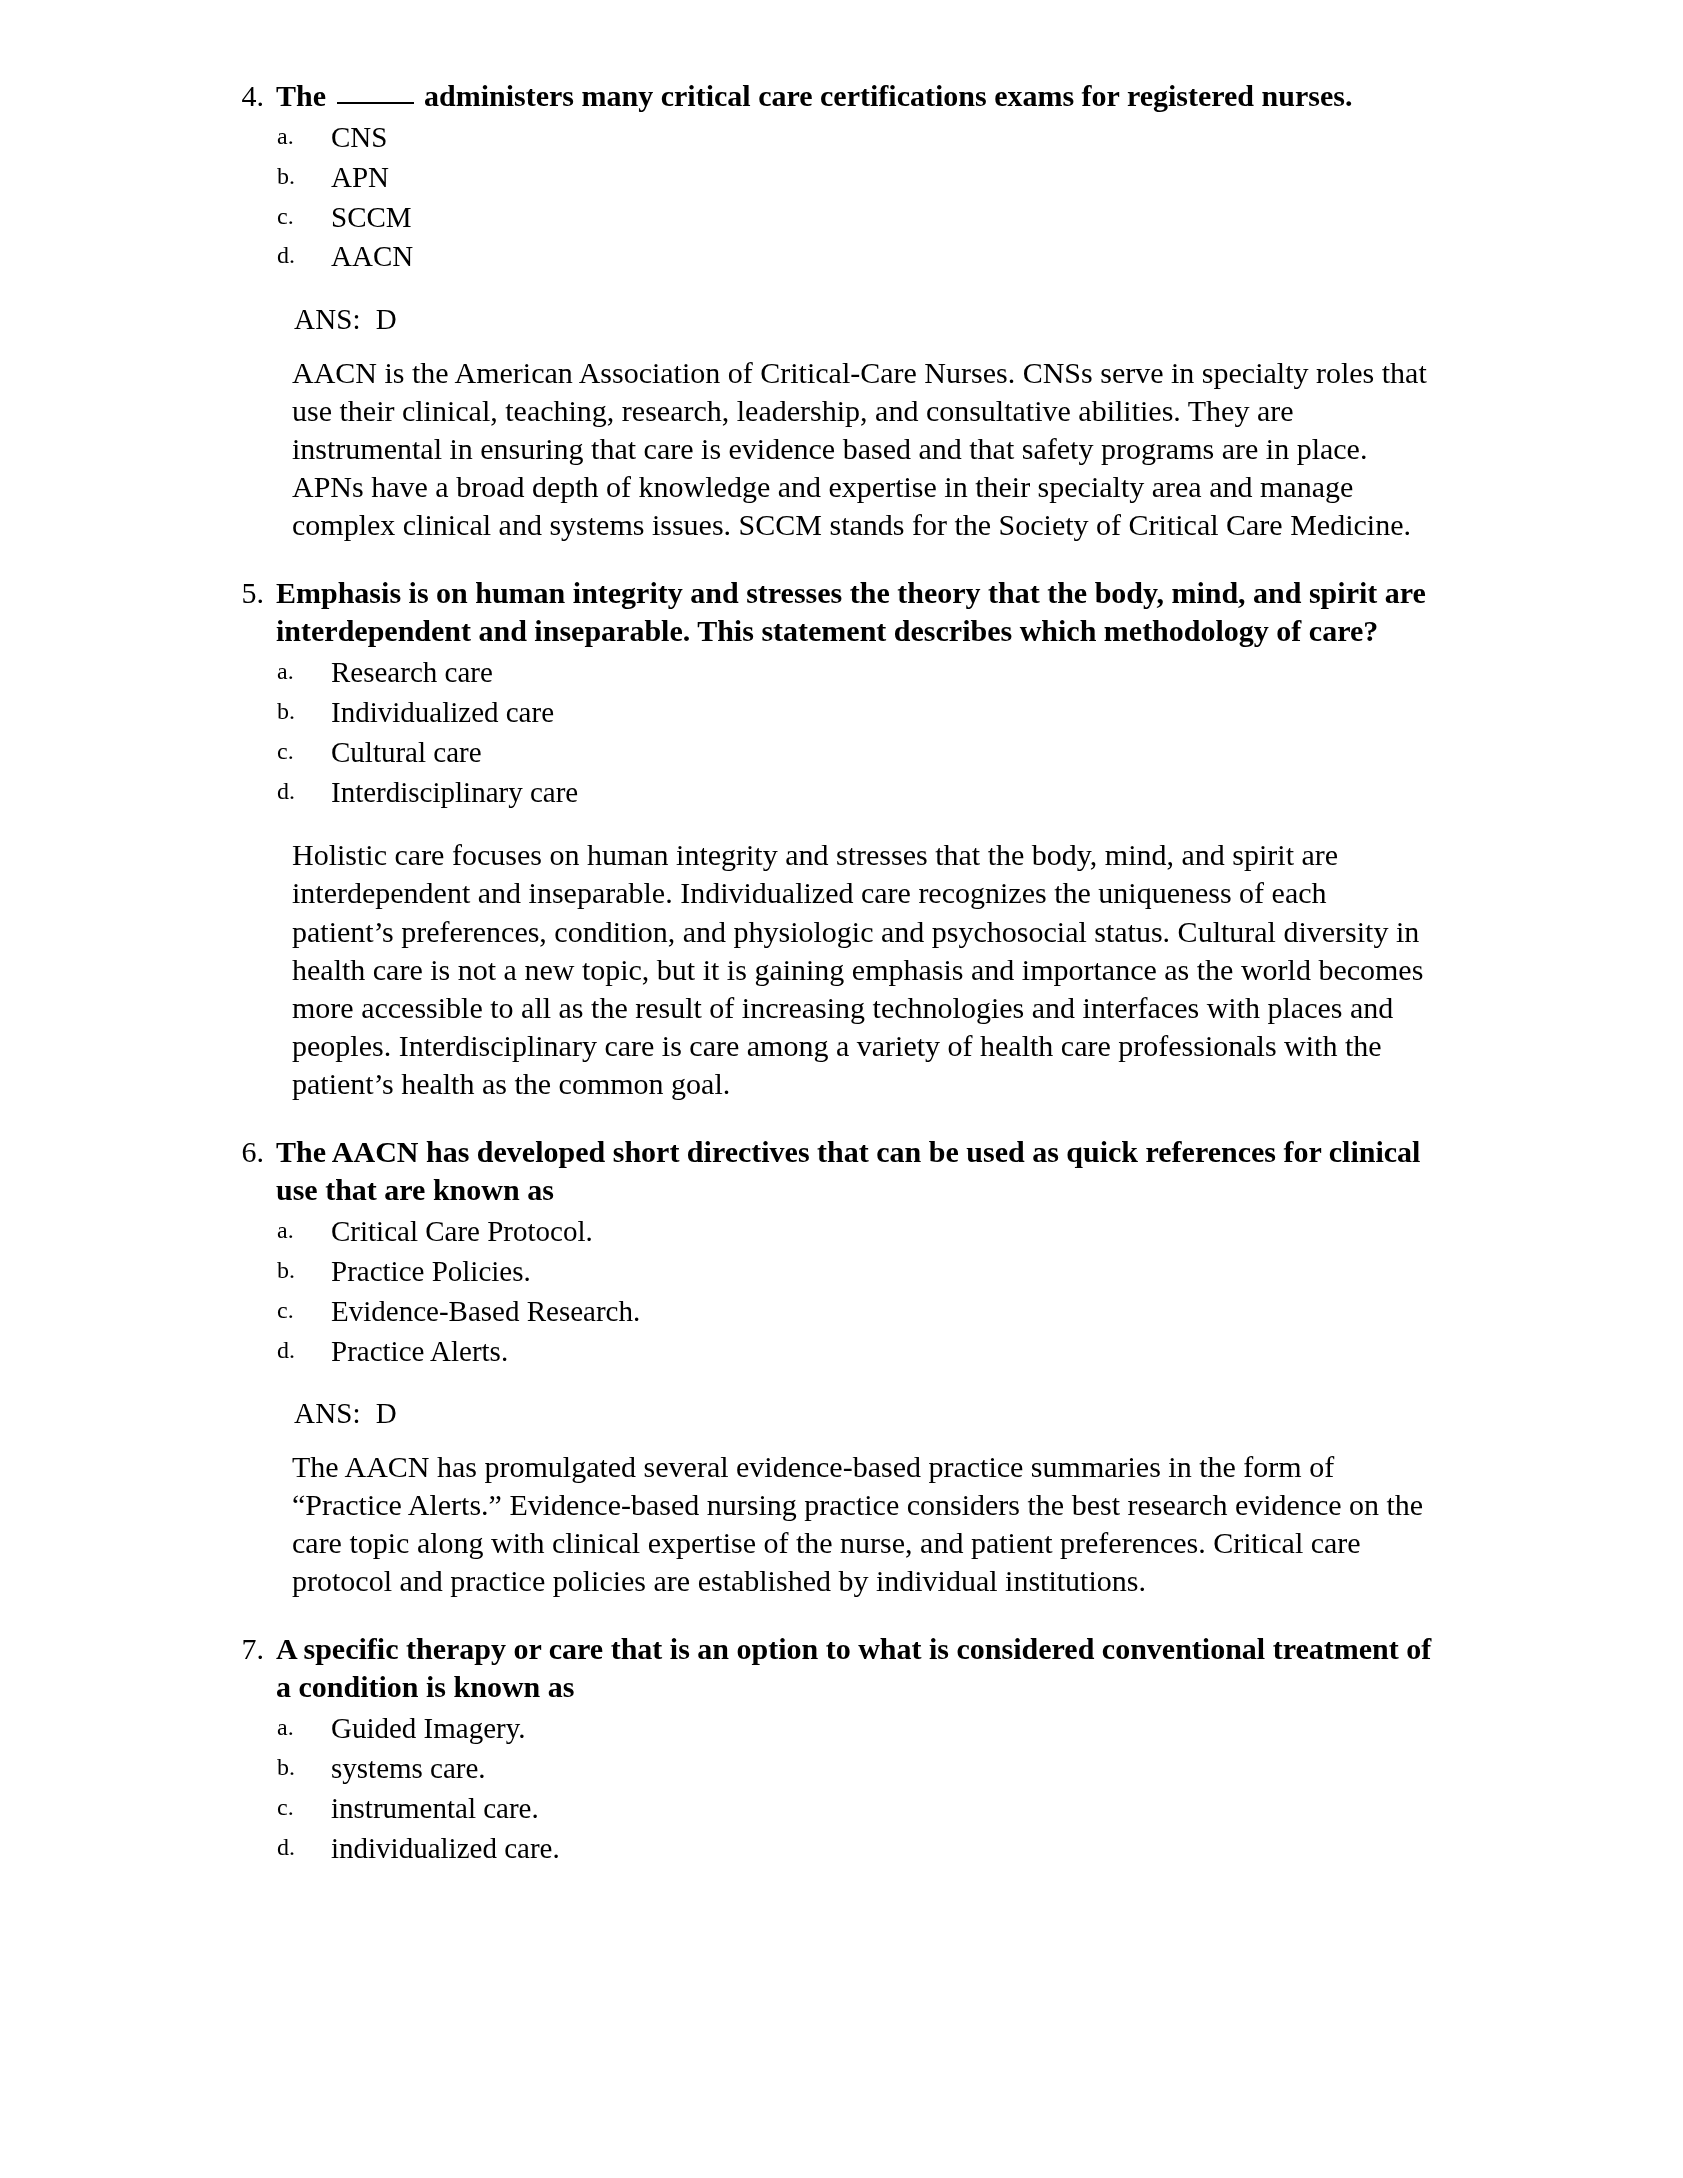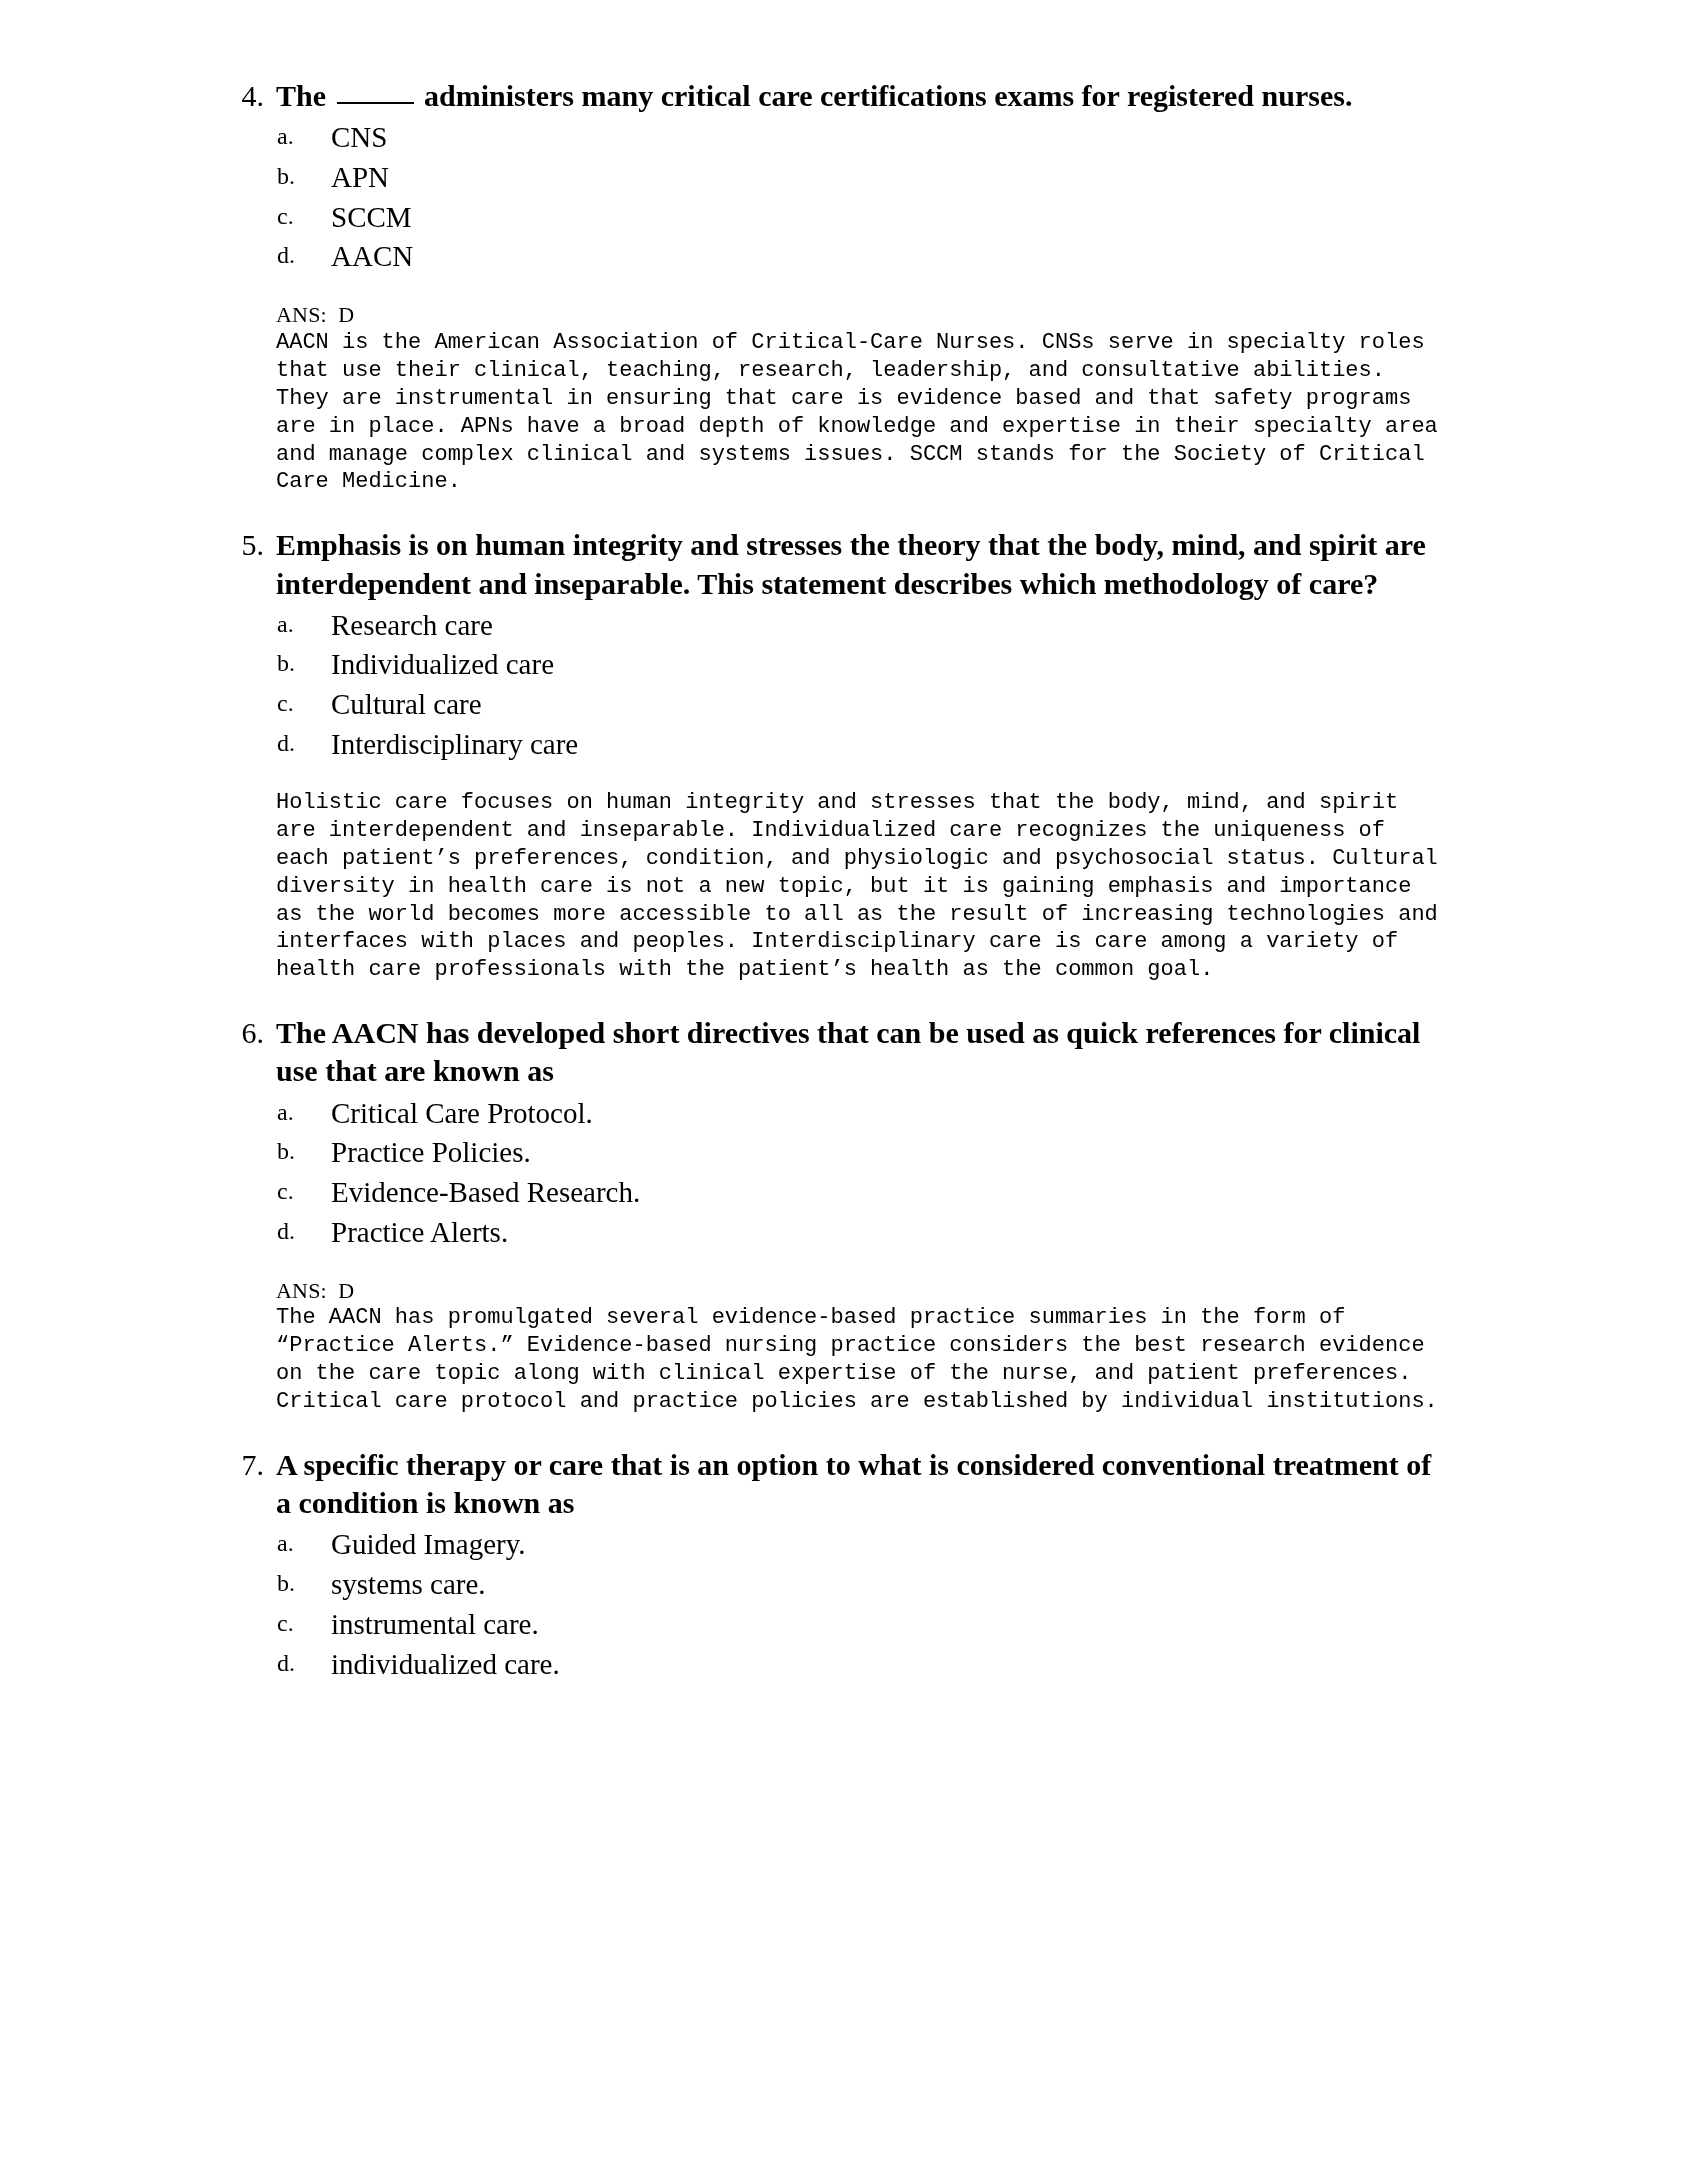--- a/index.html
+++ b/index.html
@@ -78,33 +78,33 @@
   .opt-label {
     display: inline;
   }
 
   
   .answer-block {
     margin-top: 27px;
     padding-left: 54px;
   }
   .ans-line {
-    font-size: 22px;
+    font-size: 29px;
     line-height: 1.25;
     letter-spacing: 0.2px;
+    margin-left: 18px;
   }
   .ans-key {
     display: inline;
   }
   .rationale {
-    font-size: 22px;
+    font-size: 30px;
     line-height: 1.27;
-    margin: 0;
+    margin: 16px;
     text-align: left;
-    font-family: Liberation Mono, monospace;
   }
 </style>
 </head>
 <body>
 
 <div class="page">
   <div class="content">
 
     <section class="question-block">
       <div class="q-stem">

